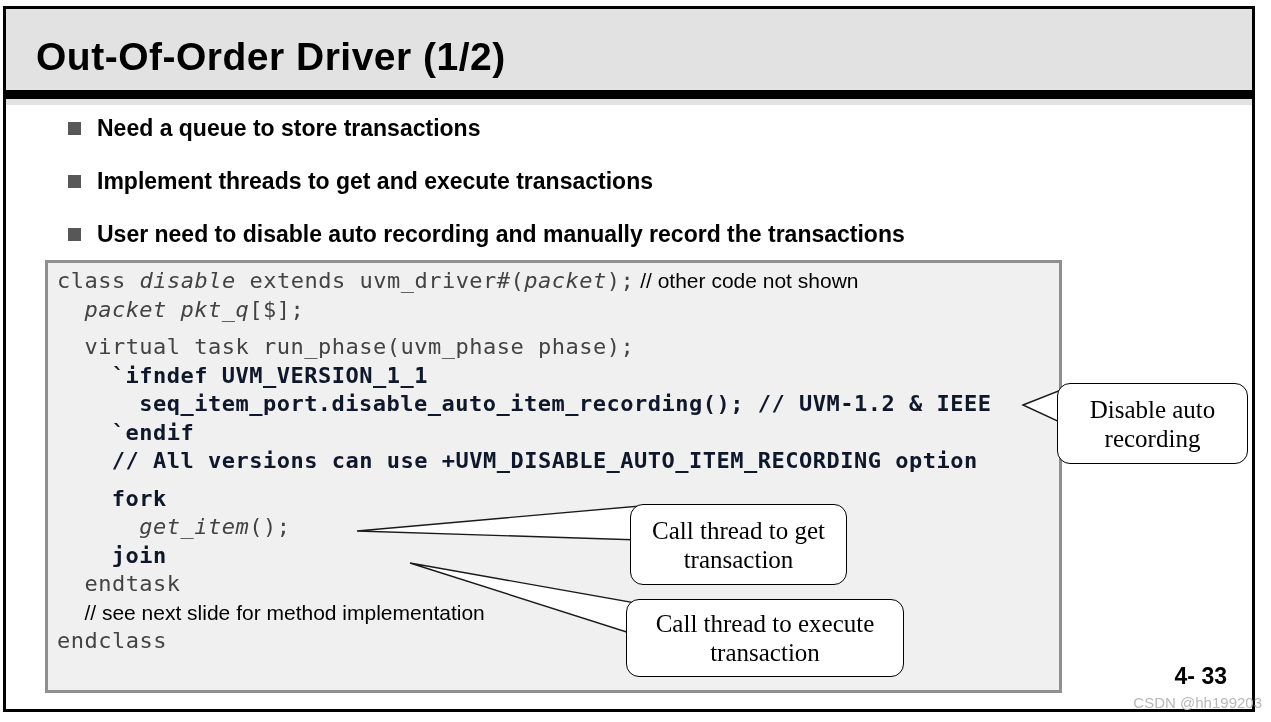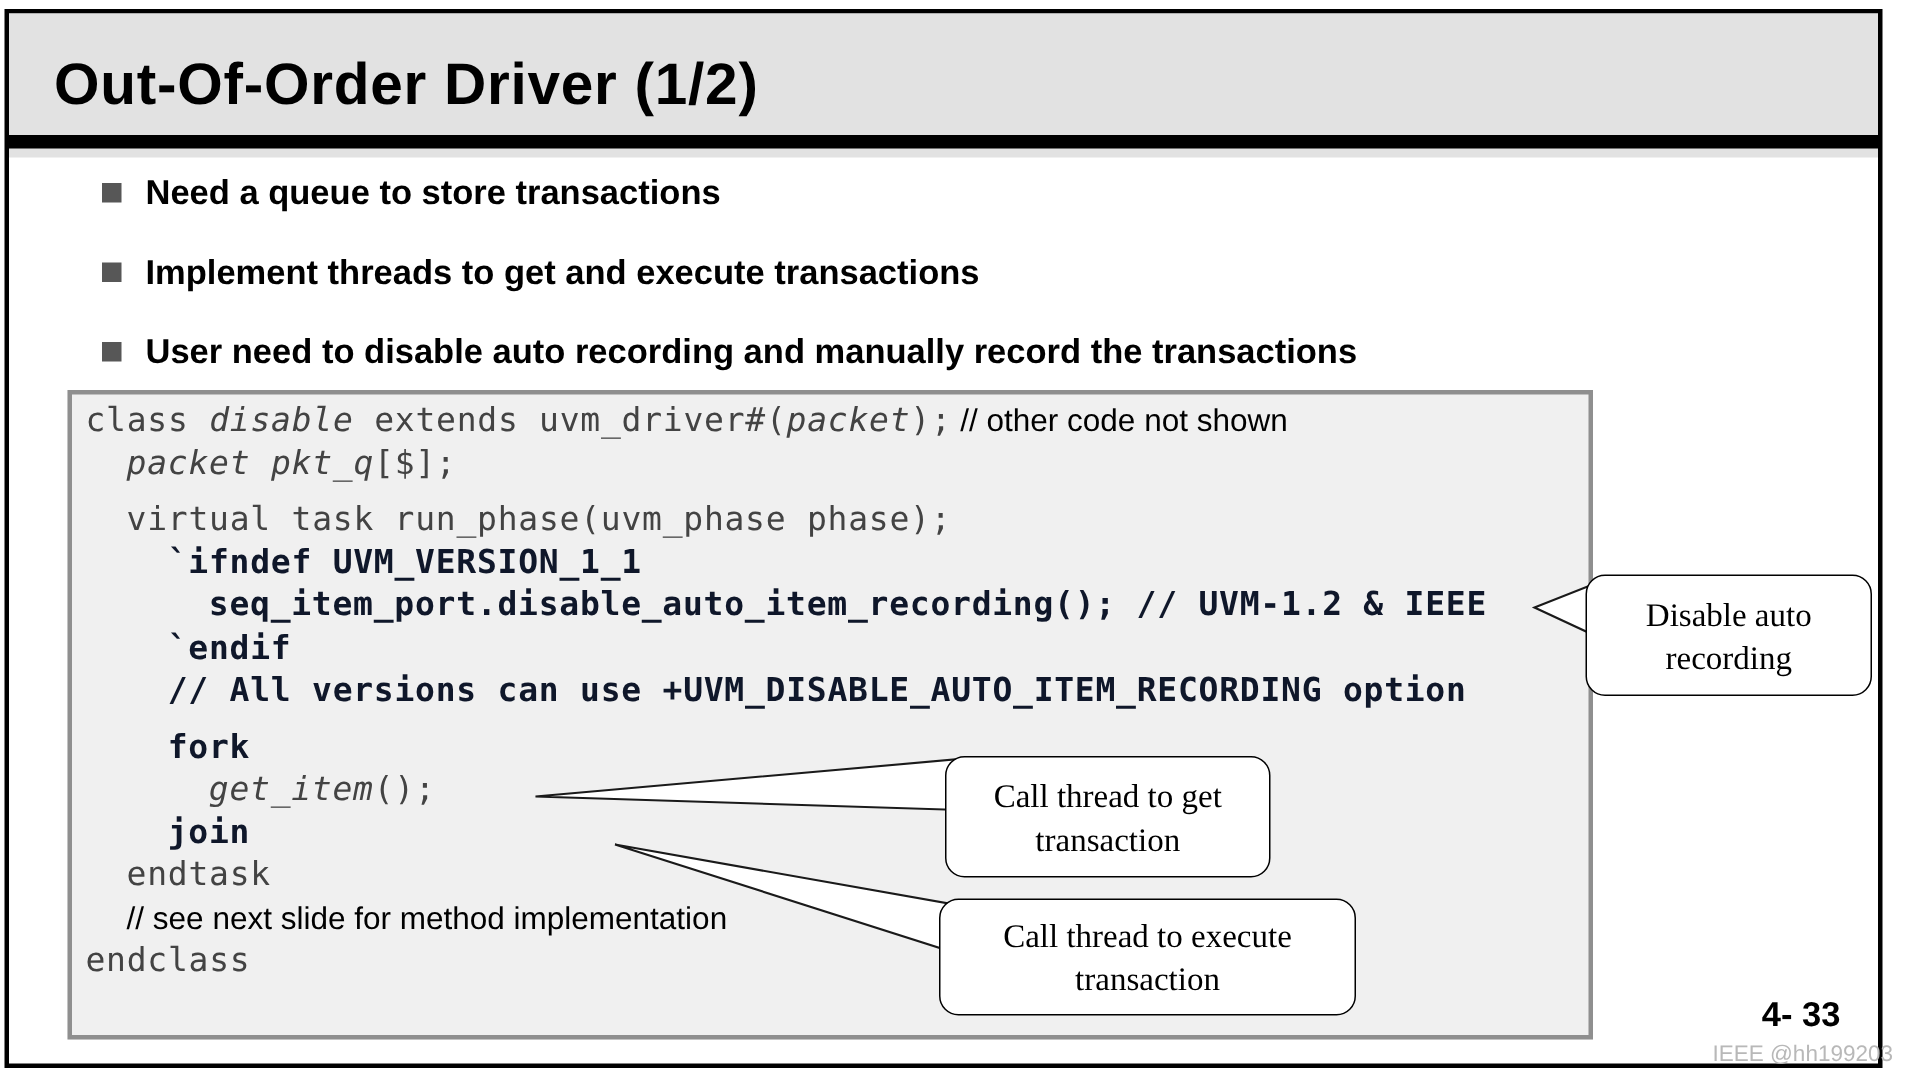--- a/index.html
+++ b/index.html
@@ -54,21 +54,21 @@
   }
 
   .pointer-layer {
     position:absolute; left:0; top:0; width:1271px; height:722px;
     pointer-events:none; z-index:5;
   }
   .callout {
     position:absolute; z-index:6; background:#ffffff;
     border:1.6px solid #000; border-radius:13px; box-sizing:border-box;
     display:flex; align-items:center; justify-content:center; text-align:center;
-    font-family:"Liberation Serif", serif; font-size:22px; line-height:29px;
+    font-family:"Liberation Serif", serif; font-size:25px; line-height:29px;
     color:#000; padding:2px 8px;
   }
   .callout-disable { left:1057px; top:383px; width:191px; height:81px; }
   .callout-get     { left:630px;  top:504px; width:217px; height:81px; }
   .callout-execute { left:626px;  top:599px; width:278px; height:78px; }
 
   .page-number {
     position:absolute; right:44px; top:663px; font-size:23px; font-weight:bold;
     color:#000; z-index:7;
   }
@@ -131,14 +131,14 @@
     <span>Disable auto recording</span>
   </div>
   <div class="callout callout-execute">
     <span>Call thread to execute transaction</span>
   </div>
   <div class="callout callout-get">
     <span>Call thread to get transaction</span>
   </div>
 
   <div class="page-number">4- 33</div>
-  <div class="watermark">IEEE @hh199203</div>
+  <div class="watermark">CSDN @hh199203</div>
 </div>
 
 </body></html>

